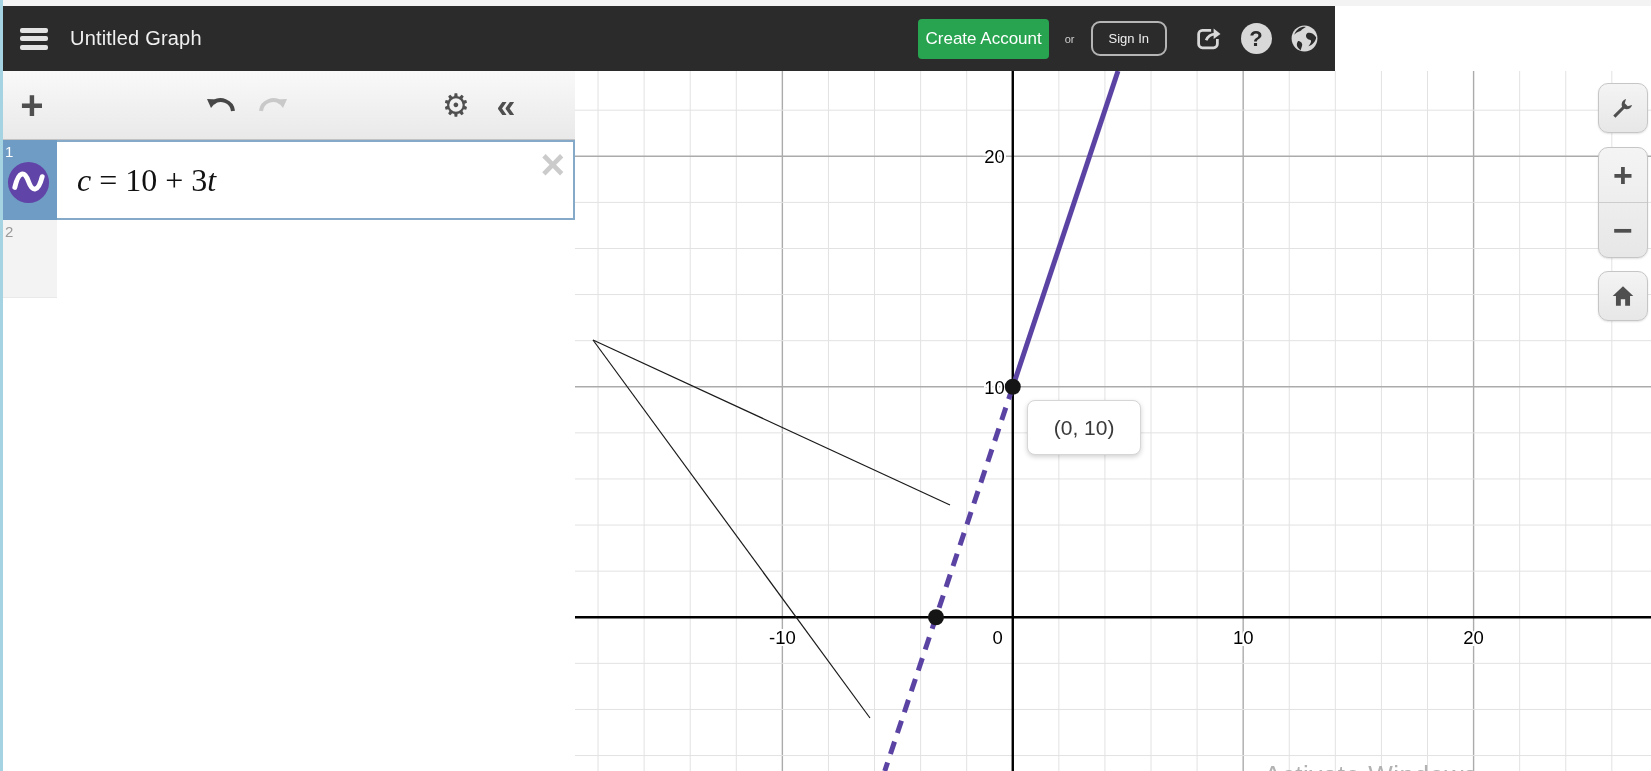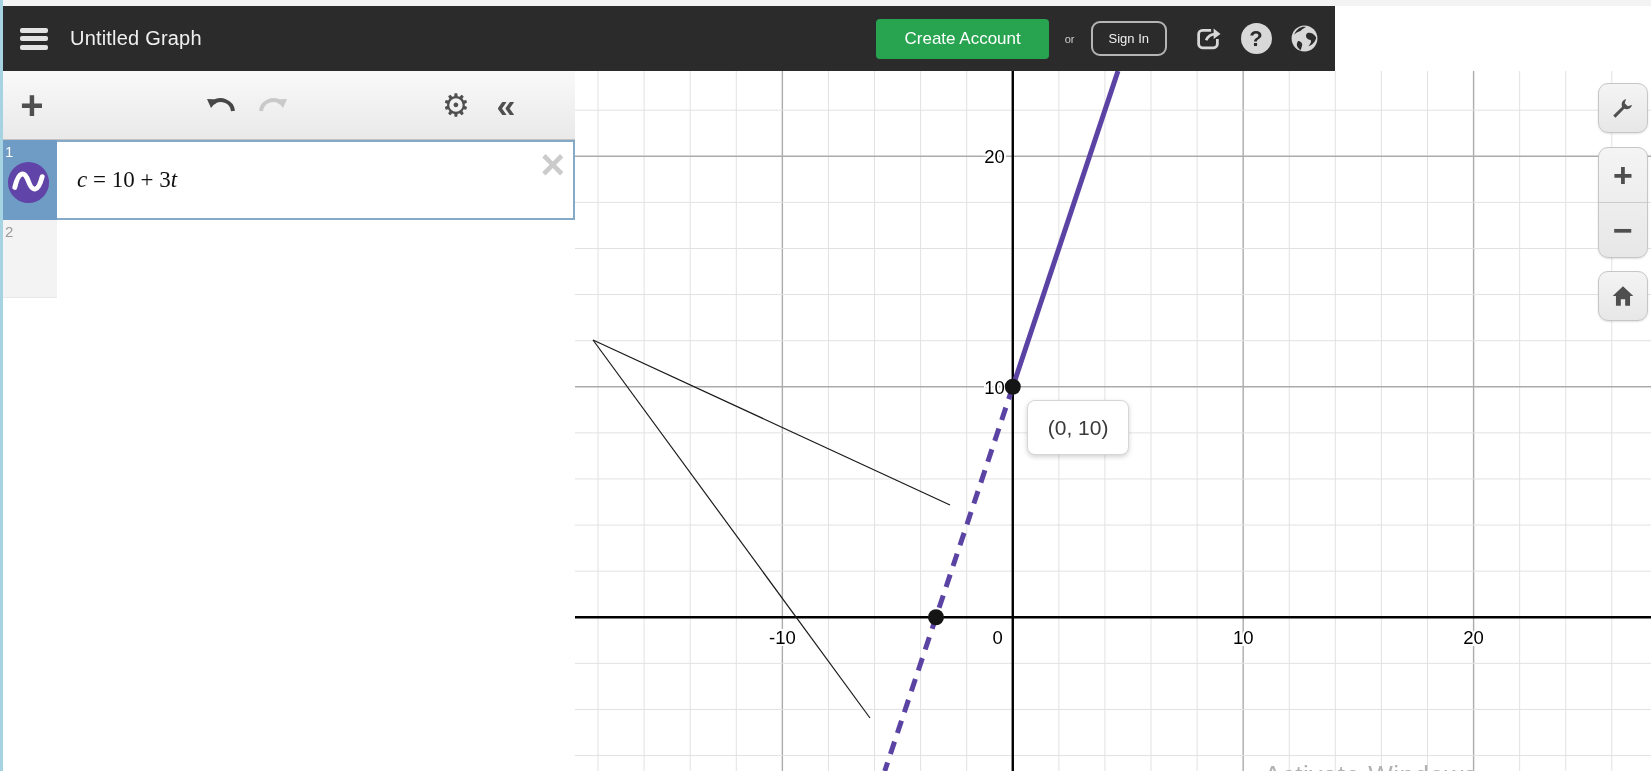--- a/index.html
+++ b/index.html
@@ -16,21 +16,21 @@
   .header{position:absolute;left:0;top:6px;width:1335px;height:65px;background:#2b2b2b;z-index:20;
     display:flex;align-items:center;}
   .hamburger{width:28px;height:22px;margin-left:20px;display:flex;flex-direction:column;justify-content:space-between;cursor:pointer;}
   .hamburger span{display:block;height:5px;border-radius:2px;background:#e3e3e3;}
   .doc-title{color:#f0f0f0;font-size:20px;margin-left:22px;letter-spacing:.2px;}
   .logo{position:absolute;left:0;right:0;text-align:center;pointer-events:none;}
   .logo span{font-family:"DejaVu Sans", sans-serif;font-weight:bold;font-size:35px;letter-spacing:1px;
     color:#1d1d1d;text-shadow:0 1px 1px rgba(0,0,0,.65), 0 -1px 0 rgba(70,70,70,.25);}
   .header-right{margin-left:auto;display:flex;align-items:center;gap:14px;padding-right:14px;}
   .btn-create{background:#28a350;color:#fff;font-size:17px;border:none;border-radius:4px;
-    padding:10px 28px;cursor:pointer;font-family:inherit;}
+    padding:10px 7px;cursor:pointer;font-family:inherit;}
   .or-text{color:#cfcfcf;font-size:11px;margin:6px 2px;}
   .btn-signin{background:transparent;color:#efefef;font-size:13px;border:2px solid #b5b5b5;
     border-radius:9px;padding:8px 16px;cursor:pointer;font-family:inherit;margin-right:10px;}
   .hdr-icon{width:34px;height:34px;display:flex;align-items:center;justify-content:center;cursor:pointer;}
   .help-circle{width:31px;height:31px;border-radius:50%;background:#d8d8d8;color:#2b2b2b;
     font-weight:bold;font-size:22px;display:flex;align-items:center;justify-content:center;}
 
   
   .panel{position:absolute;left:0;top:71px;width:575px;height:700px;background:#fff;z-index:10;}
   .exp-toolbar{position:relative;height:68px;background:linear-gradient(#f9f9f9,#e9e9e9);
@@ -41,34 +41,34 @@
   .tb-redo{left:250px;width:46px;}
   .tb-gear{left:436px;width:40px;font-family:"DejaVu Sans", sans-serif;font-size:31px;color:#4f4f4f;}
   .tb-collapse{left:486px;width:40px;font-size:34px;font-weight:bold;color:#4f4f4f;}
 
   .exp-row1{position:absolute;left:0;top:69px;width:575px;height:80px;display:flex;}
   .gutter1{width:57px;background:#6f9cc4;position:relative;flex:none;}
   .gutter1 .row-num{position:absolute;left:5px;top:3px;color:#fff;font-size:15px;}
   .gutter1 svg{position:absolute;left:6px;top:20px;cursor:pointer;}
   .row1-content{flex:1;background:#fff;border:2px solid #85aac9;border-left:none;position:relative;
     display:flex;align-items:center;}
-  .equation{margin-left:20px;font-family:"Liberation Serif", serif;font-size:23px;color:#111;}
+  .equation{margin-left:20px;font-family:"Liberation Serif", serif;font-size:32px;color:#111;}
   .row1-close{position:absolute;right:8px;top:2px;font-size:42px;line-height:1;color:#cbcbcb;cursor:pointer;font-weight:bold;}
   .exp-row2{position:absolute;left:0;top:149px;width:575px;height:78px;display:flex;}
   .gutter2{width:57px;background:#f3f3f3;border-bottom:1px solid #e9e9e9;position:relative;flex:none;}
   .gutter2 .row-num{position:absolute;left:5px;top:3px;color:#9a9a9a;font-size:15px;}
 
   
   .graph{position:absolute;left:575px;top:71px;width:1076px;height:700px;background:#fff;z-index:1;overflow:visible;}
   .graph svg{position:absolute;left:0;top:0;cursor:grab;}
   .tick{font-family:"Liberation Sans", sans-serif;font-size:18.5px;fill:#000;
     paint-order:stroke;stroke:#ffffff;stroke-width:4px;}
   .pt-label{position:absolute;background:#fff;border:1px solid #d6d6d6;border-radius:8px;
     box-shadow:0 2px 5px rgba(0,0,0,.18);color:#3a3a3a;font-size:21px;
-    padding:16px 20px;line-height:1;white-space:nowrap;cursor:pointer;z-index:3;}
+    padding:16px 26px;line-height:1;white-space:nowrap;cursor:pointer;z-index:3;}
   .watermark{position:absolute;left:689px;top:689px;font-size:26px;color:#b2b2b2;letter-spacing:.5px;z-index:2;}
 
   
   .note-text{position:absolute;left:197px;top:212px;z-index:15;color:#0d0d0d;
     font-family:"Liberation Serif", serif;font-size:38px;line-height:50px;pointer-events:none;white-space:nowrap;}
   #overlay{position:absolute;left:0;top:0;z-index:14;pointer-events:none;}
 
   
   .side{position:absolute;right:3px;top:83px;width:50px;z-index:16;display:flex;flex-direction:column;}
   .side-btn{width:50px;background:linear-gradient(#f4f4f4,#e7e7e7);border:1px solid #c6c6c6;border-radius:10px;

